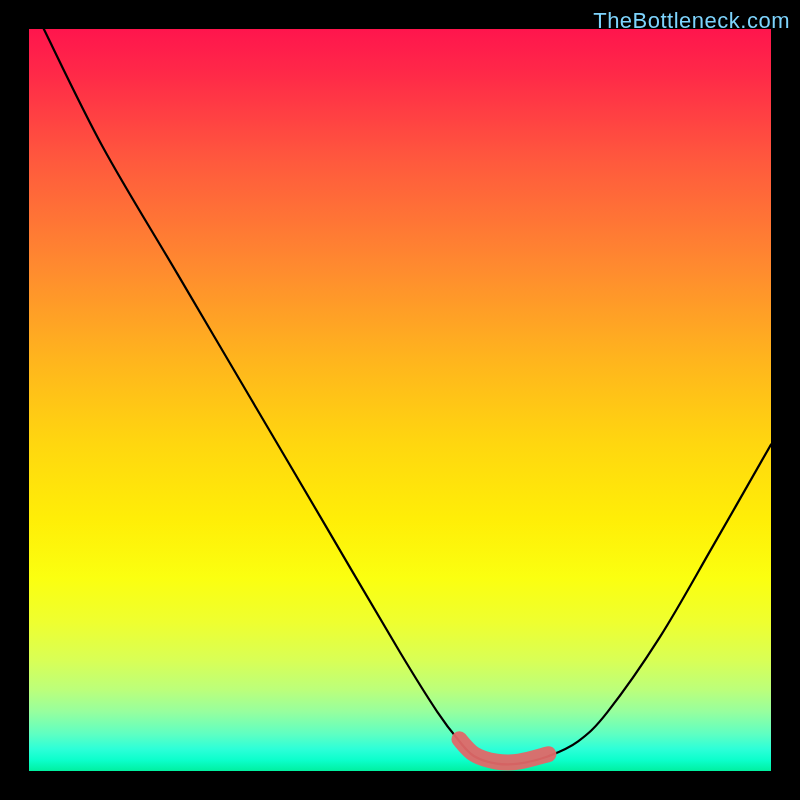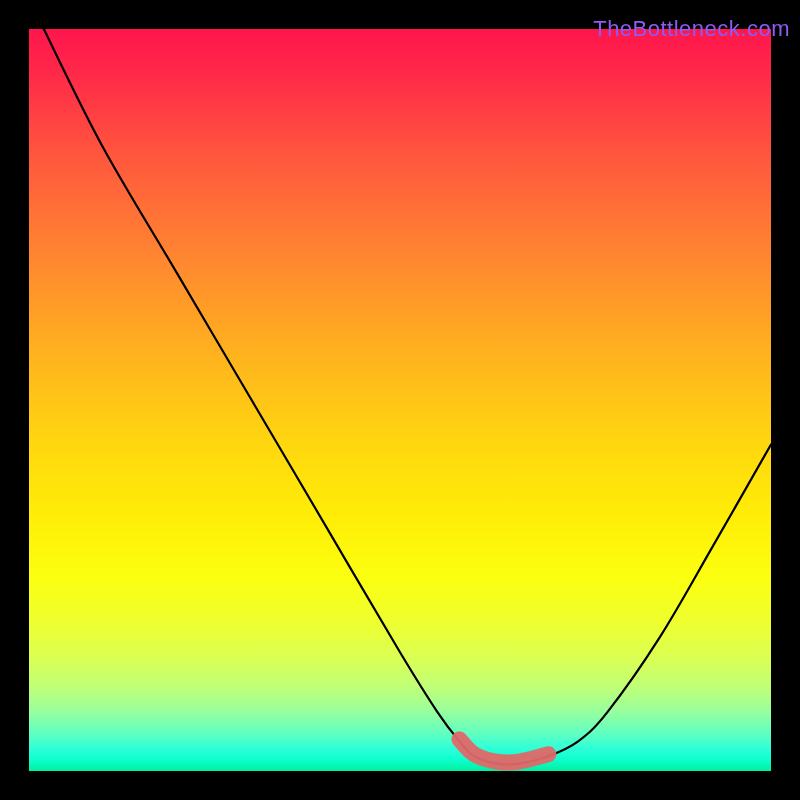--- a/index.html
+++ b/index.html
@@ -12,23 +12,23 @@
     font-family: Arial, Helvetica, sans-serif;
   }
   .frame {
     position: relative;
     width: 800px;
     height: 800px;
     background: #000;
   }
   .watermark {
     position: absolute;
-    top: 16px;
+    top: 8px;
     right: 10px;
-    color: #8b5cf6;
+    color: #7dd3fc;
     font-size: 22px;
     font-weight: 500;
     letter-spacing: 0.5px;
     z-index: 30;
     text-align: center;
   }
   .plot {
     position: absolute;
     left: 29px;
     top: 29px;

